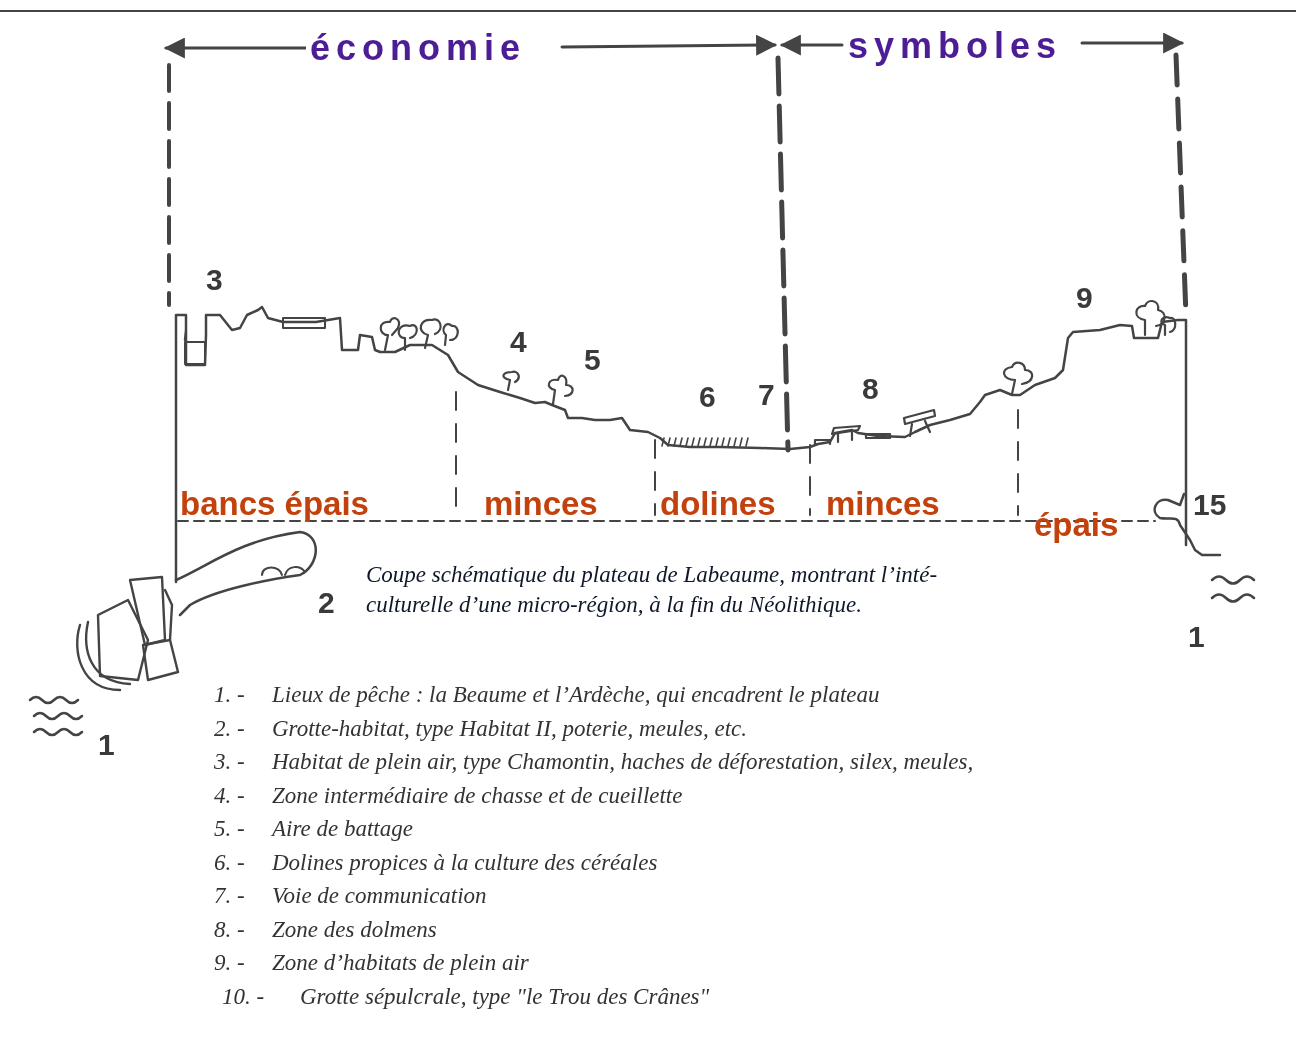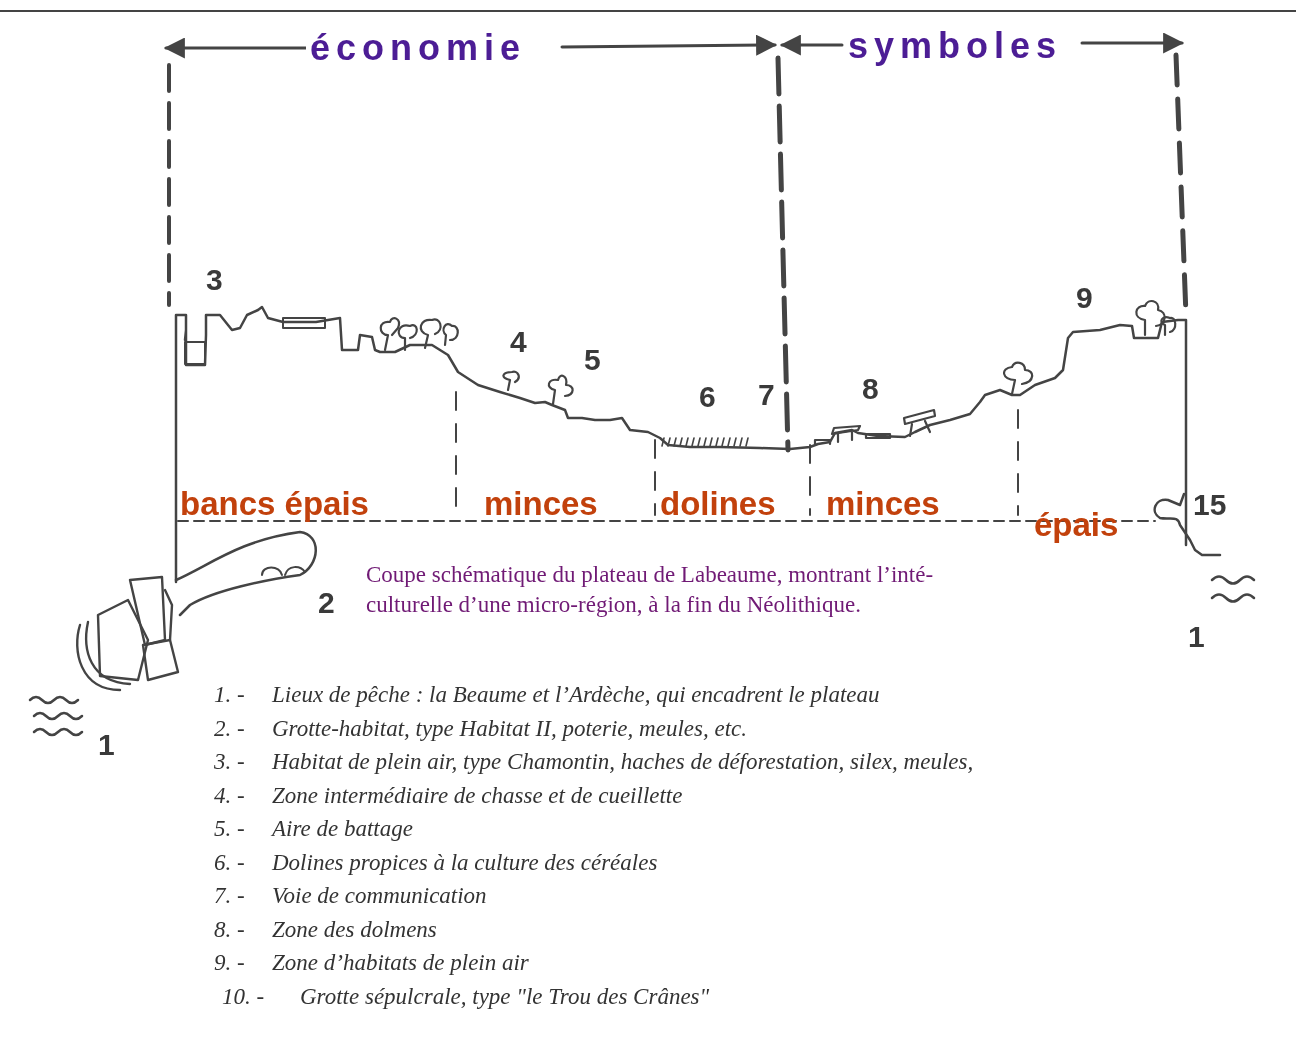--- a/index.html
+++ b/index.html
@@ -3,21 +3,21 @@
 <meta charset="utf-8">
 <style>
   html, body { margin:0; padding:0; background:#ffffff; }
   body { width:1296px; height:1056px; position:relative; overflow:hidden; color:#2e2e2e; }
   .topline { position:absolute; left:0; top:10px; width:1296px; height:2px; background:#444; }
   svg.diagram { position:absolute; left:0; top:0; }
   .sans { font-family:"Liberation Sans", "DejaVu Sans", sans-serif; font-weight:bold; }
   .header-label { position:absolute; font-size:36px; letter-spacing:6px; color:#4c1d95; background:#fff; padding:0 4px; line-height:1; }
   .num { position:absolute; font-size:30px; color:#3a3a3a; line-height:1; }
   .zone { position:absolute; font-size:33px; color:#c2410c; line-height:1; top:487px; }
-  .caption { position:absolute; left:366px; top:560px; width:820px; font-family:"Liberation Serif", "DejaVu Serif", serif; font-size:23px; line-height:30px; color:#701a75; }
+  .caption { position:absolute; left:366px; top:560px; width:820px; font-family:"Liberation Serif", "DejaVu Serif", serif; font-style:italic; font-size:23px; line-height:30px; color:#0f172a; }
   .caption div { white-space:nowrap; }
   .legend { position:absolute; left:214px; top:678px; font-family:"Liberation Serif", "DejaVu Serif", serif; font-style:italic; font-size:23px; line-height:33.5px; color:#333; }
   .legend .item { display:flex; white-space:nowrap; }
   .legend .n { display:inline-block; width:58px; }
   .legend .n10 { width:78px;margin-left:8px; }
   .legend .cont { padding-left:58px; white-space:nowrap; }
 </style>
 </head>
 <body>
 

